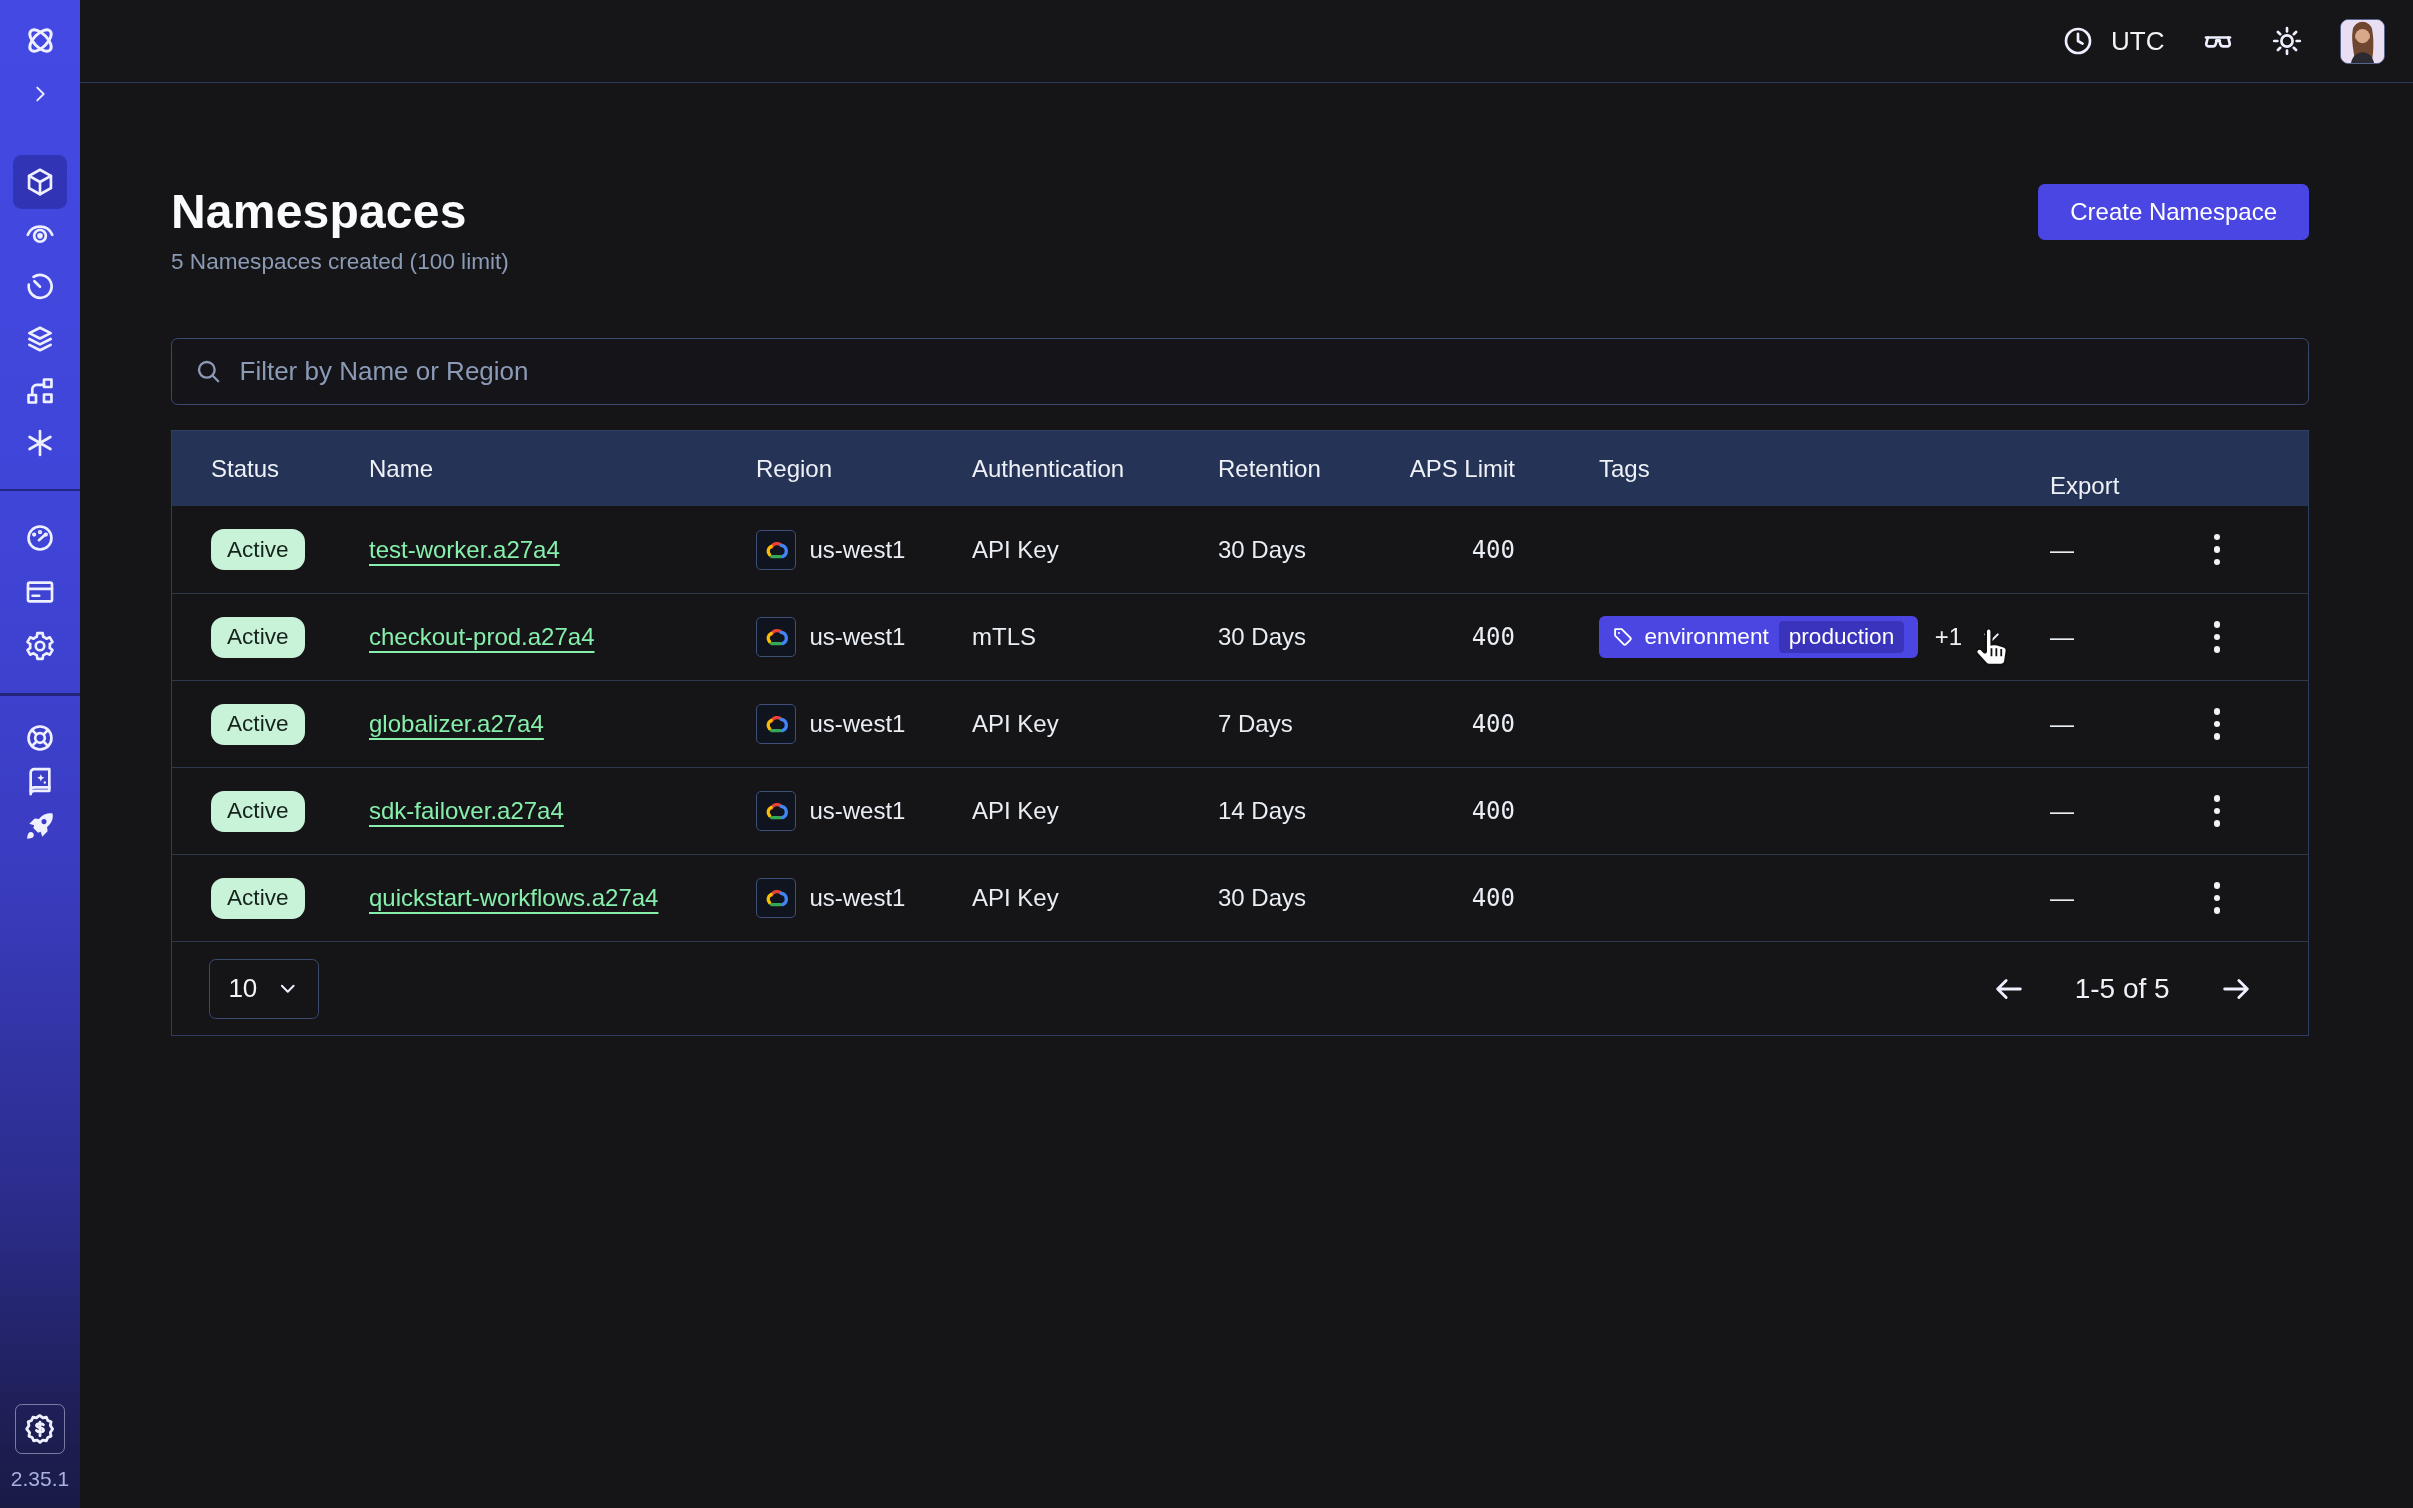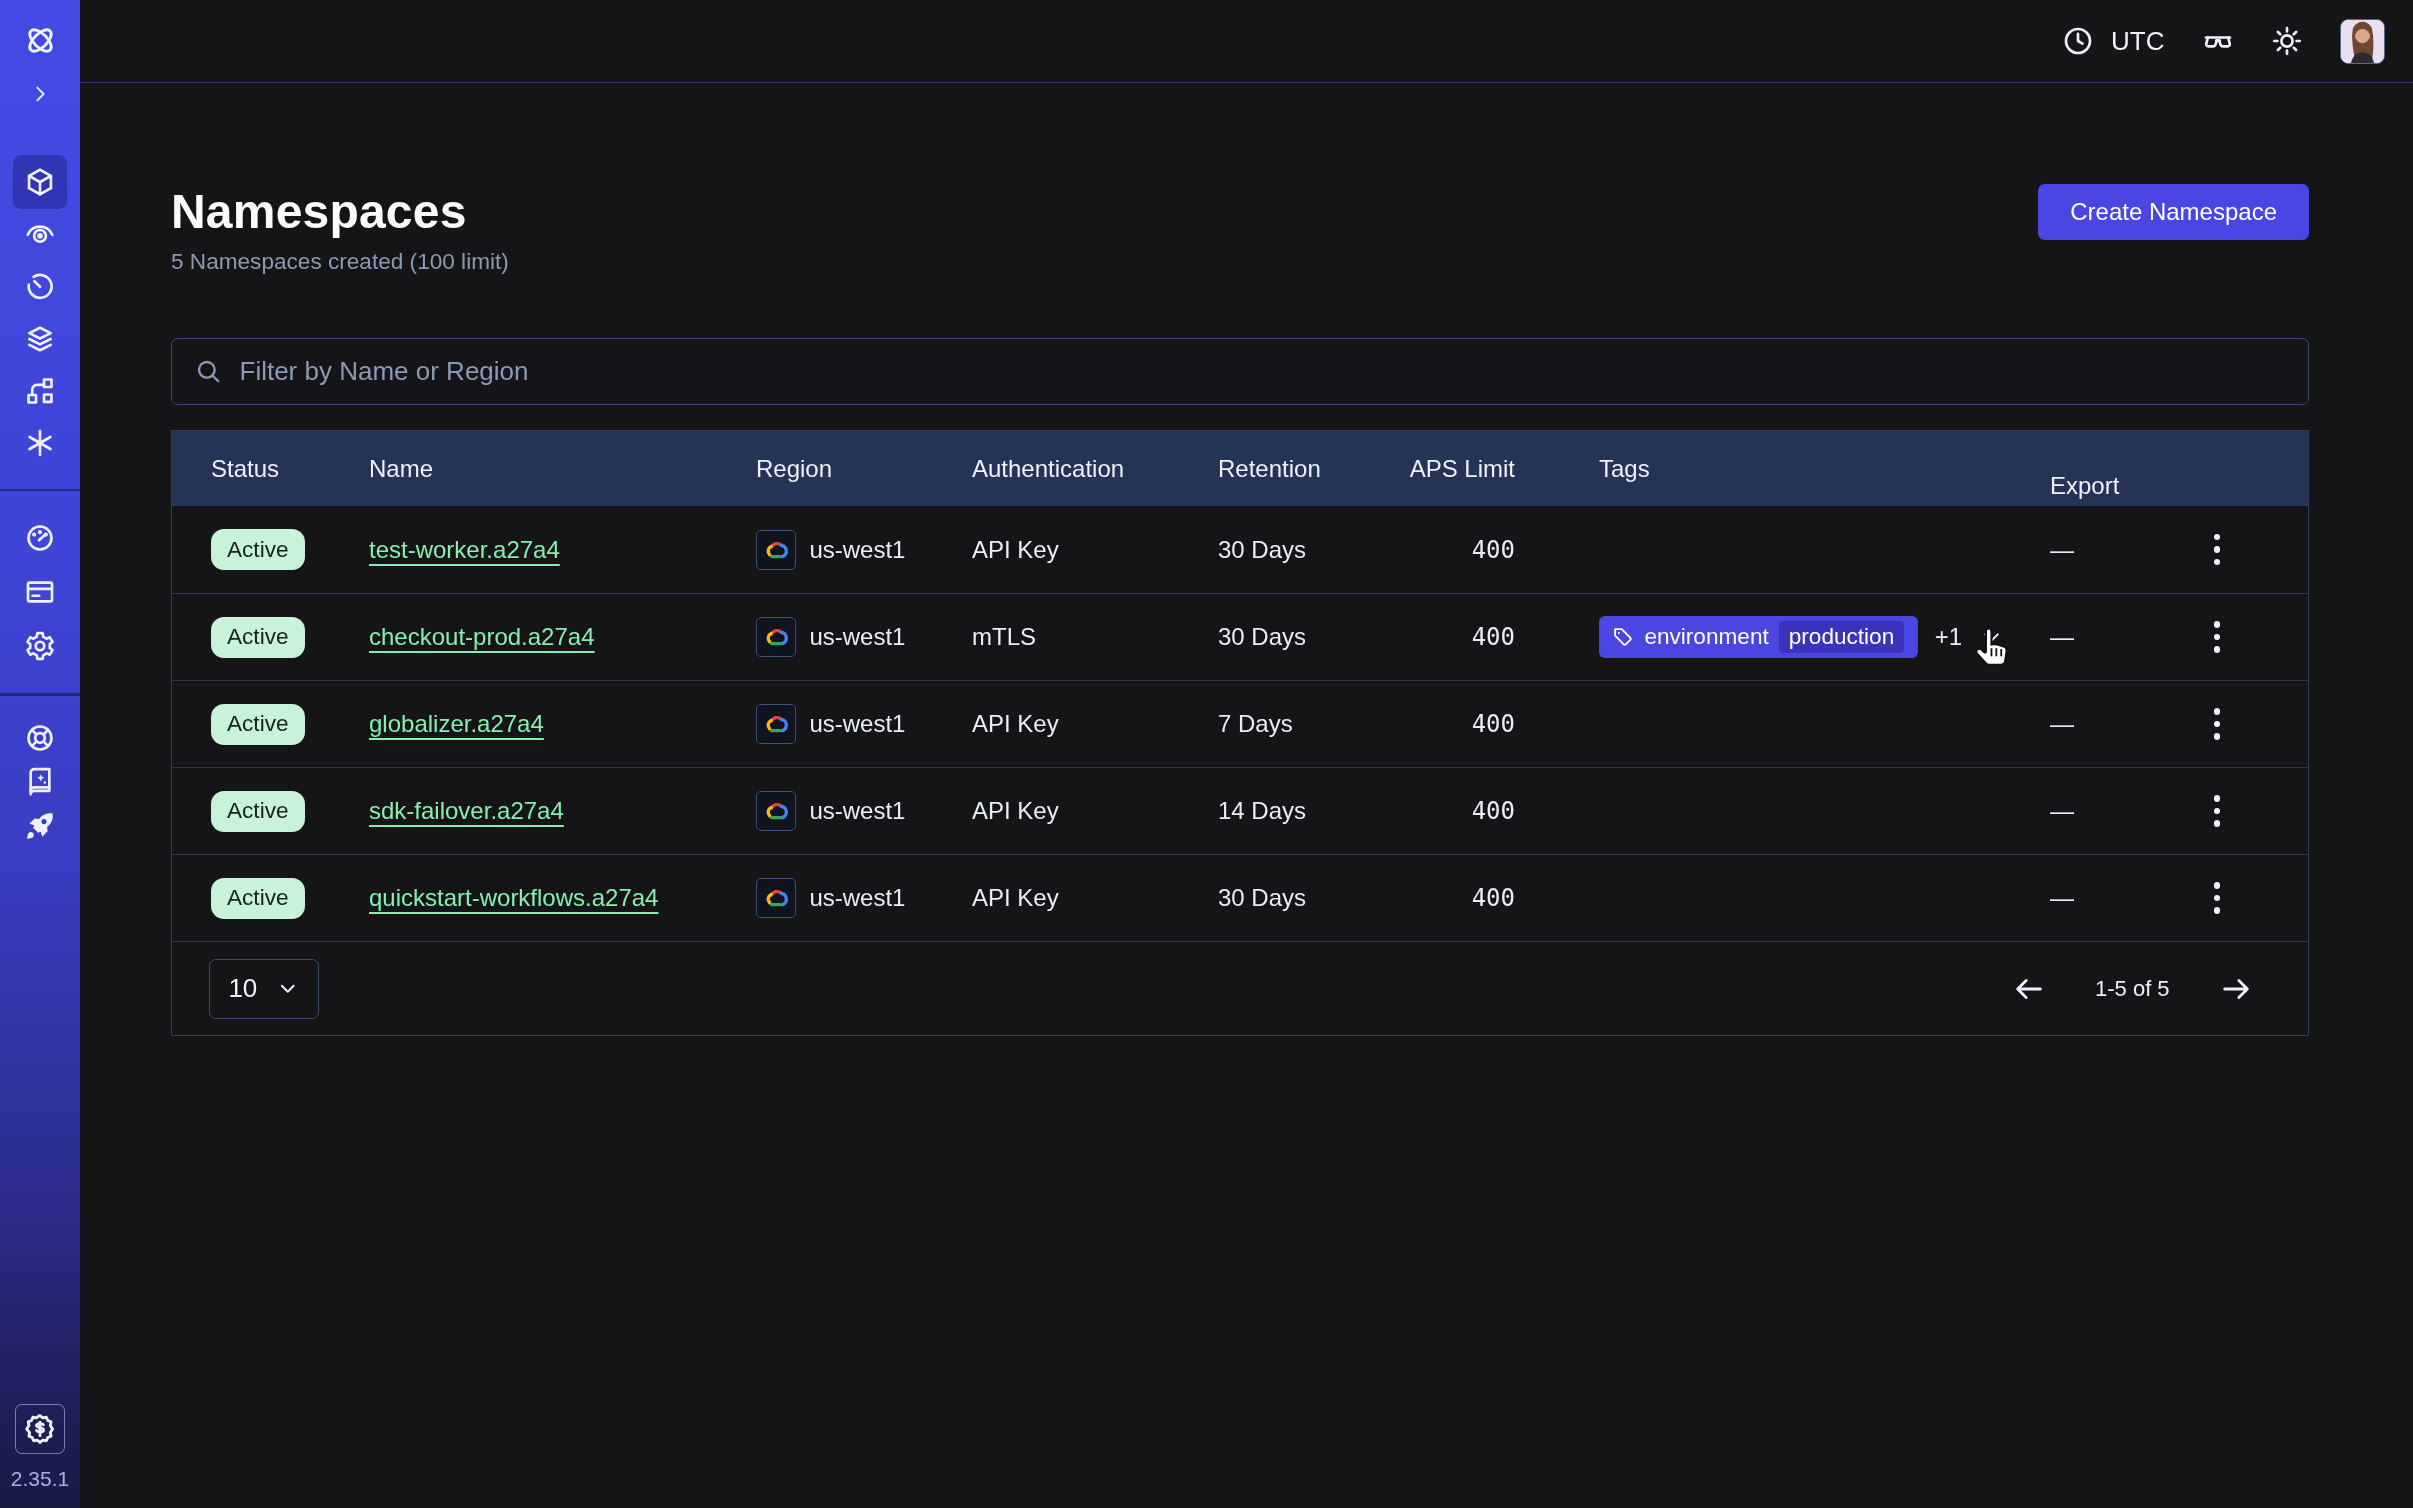--- a/index.html
+++ b/index.html
@@ -98,21 +98,21 @@
   
   .pager { height:94px; border-top:1.7px solid rgba(86,112,166,0.38);
     display:flex; align-items:center; justify-content:space-between; padding:0 37px; }
   .page-size { display:flex; align-items:center; gap:18.4px; border:1.7px solid #3a4a70; border-radius:6.7px;
     height:60px; padding:0 18.4px; cursor:pointer; }
   .page-size span { font-size:26px; }
   .page-size svg { width:23.5px; height:23.5px; }
   .pager-right { display:flex; align-items:center; gap:49px; padding-right:18.4px; }
   .pg-arrow { display:flex; cursor:pointer; }
   .pg-arrow svg { width:34px; height:34px; }
-  .pg-range { font-size:22px; color:#eef1f7; }
+  .pg-range { font-size:28px; color:#eef1f7; }
   
   .cursor { position:absolute; left:1971px; top:627px; width:39px; z-index:50; pointer-events:none; }
 </style>
 </head>
 <body>
 
 <nav class="sidebar">
   <div class="side-btn sb-logo">
       <svg viewBox="0 0 24 24" fill="none" stroke="#eef0ff" stroke-width="2" stroke-linecap="round" stroke-linejoin="round">
         <ellipse cx="12" cy="12" rx="9.3" ry="4.6" transform="rotate(45 12 12)"></ellipse>

